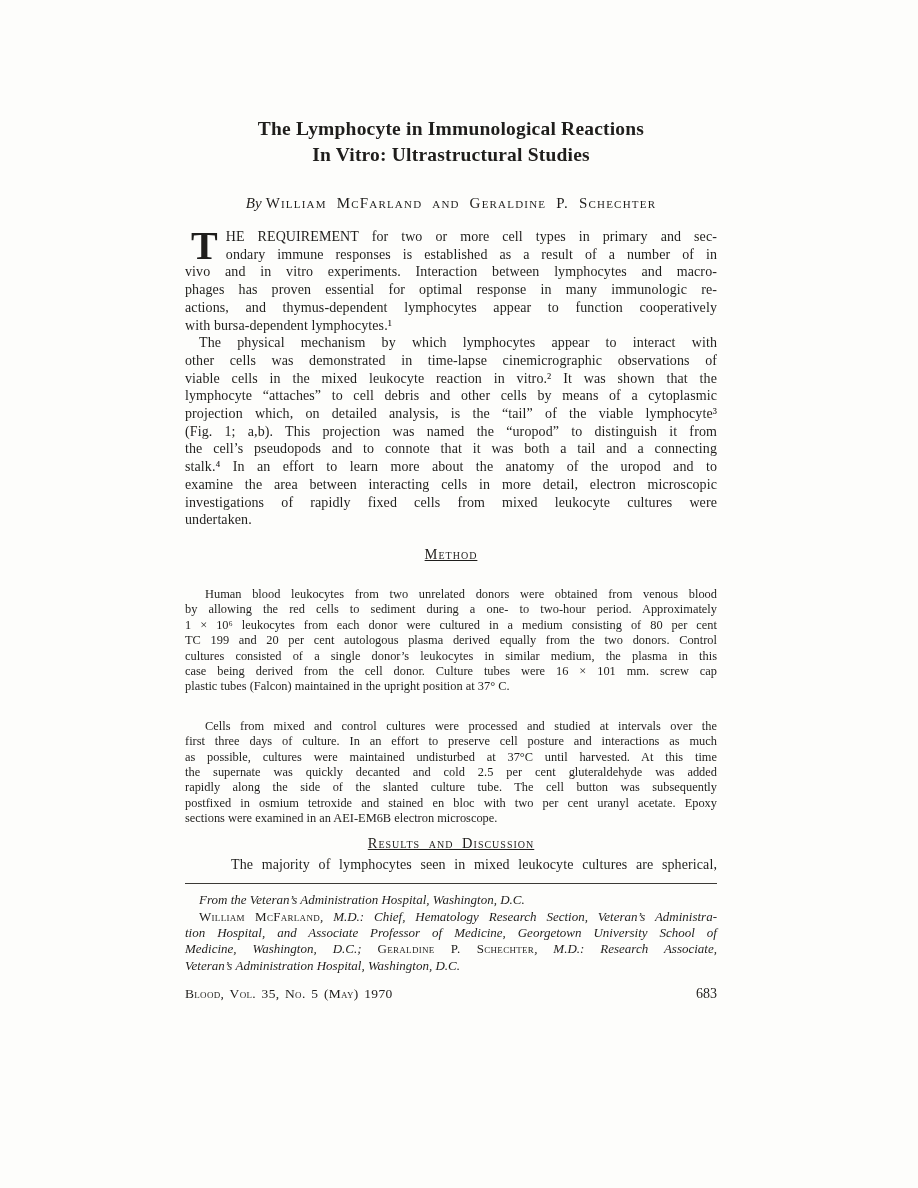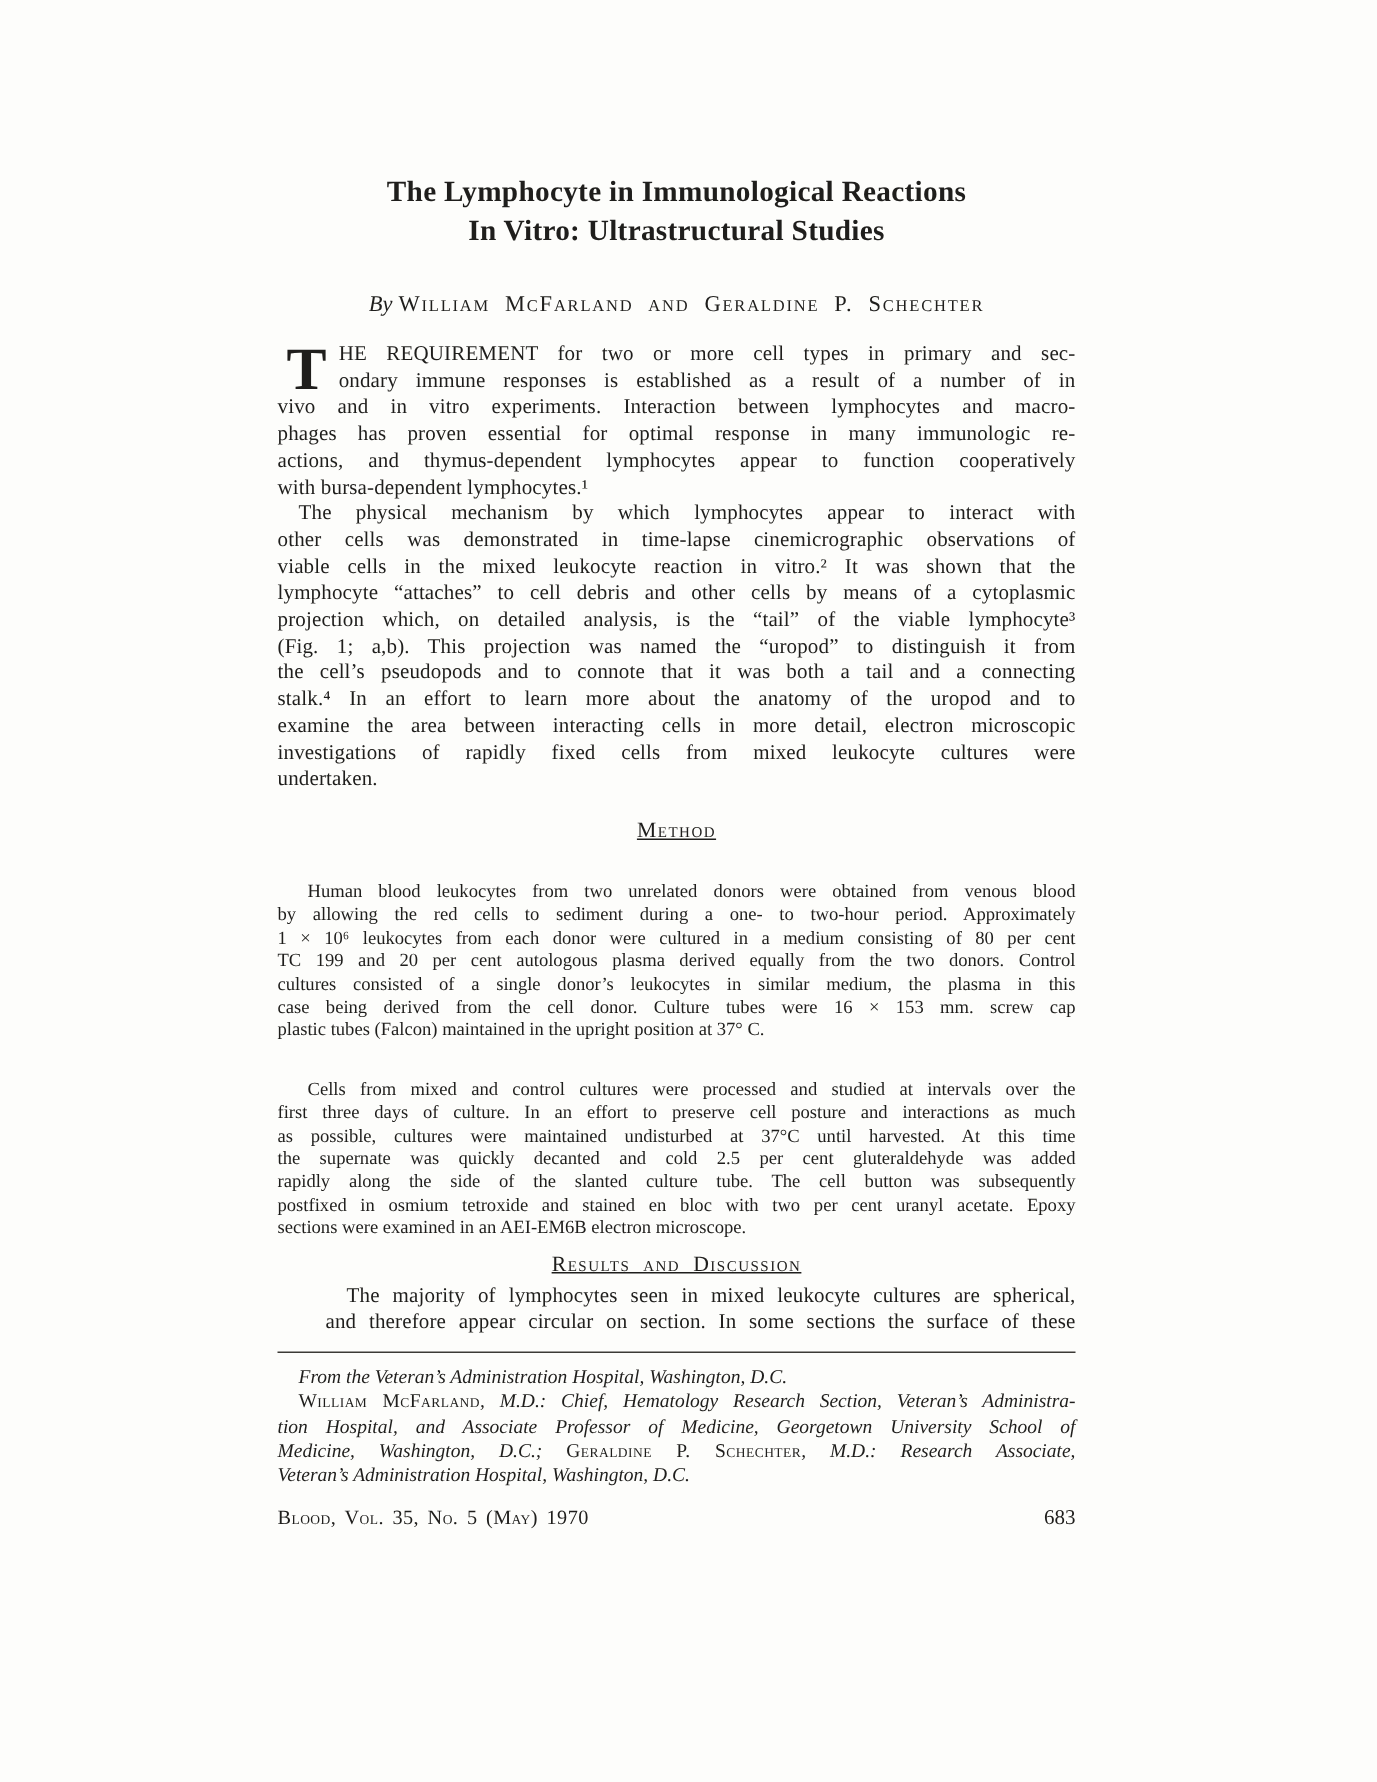--- a/index.html
+++ b/index.html
@@ -113,40 +113,39 @@
 
     <h2 class="shead">Method</h2>
 
     <section>
       <div class="mpara jpara m-indent">
           <div class="ln ln-first">Human blood leukocytes from two unrelated donors were obtained from venous blood</div>
           <div class="ln">by allowing the red cells to sediment during a one- to two-hour period. Approximately</div>
           <div class="ln">1 × 10⁶ leukocytes from each donor were cultured in a medium consisting of 80 per cent</div>
           <div class="ln">TC 199 and 20 per cent autologous plasma derived equally from the two donors. Control</div>
           <div class="ln">cultures consisted of a single donor’s leukocytes in similar medium, the plasma in this</div>
-          <div class="ln">case being derived from the cell donor. Culture tubes were 16 × 153 mm. screw cap</div>
+          <div class="ln">case being derived from the cell donor. Culture tubes were 16 × 101 mm. screw cap</div>
           <div class="ln ln-last">plastic tubes (Falcon) maintained in the upright position at 37° C.</div>
         </div>
       <div class="mpara jpara m-indent">
           <div class="ln ln-first">Cells from mixed and control cultures were processed and studied at intervals over the</div>
           <div class="ln">first three days of culture. In an effort to preserve cell posture and interactions as much</div>
           <div class="ln">as possible, cultures were maintained undisturbed at 37°C until harvested. At this time</div>
           <div class="ln">the supernate was quickly decanted and cold 2.5 per cent gluteraldehyde was added</div>
           <div class="ln">rapidly along the side of the slanted culture tube. The cell button was subsequently</div>
           <div class="ln">postfixed in osmium tetroxide and stained en bloc with two per cent uranyl acetate. Epoxy</div>
           <div class="ln ln-last">sections were examined in an AEI-EM6B electron microscope.</div>
         </div>
     </section>
 
     <h2 class="shead results">Results and Discussion</h2>
 
     <section>
       <div class="bpara jpara indent-first force-just rpara">
           <div class="ln ln-first">The majority of lymphocytes seen in mixed leukocyte cultures are spherical,</div>
-          <div class="ln ln-last">and therefore appear circular on section. In some sections the surface of these</div>
         </div>
     </section>
 
     <div class="fn-rule"></div>
 
     <aside class="footnote">
       <div class="fn-line fn-short fn-indent">From the Veteran’s Administration Hospital, Washington, D.C.</div>
       <div class="fn-line fn-indent">
         <span class="fn-sc">William McFarland</span><span>, M.D.: Chief, Hematology Research Section, Veteran’s Administra-</span>
       </div>

